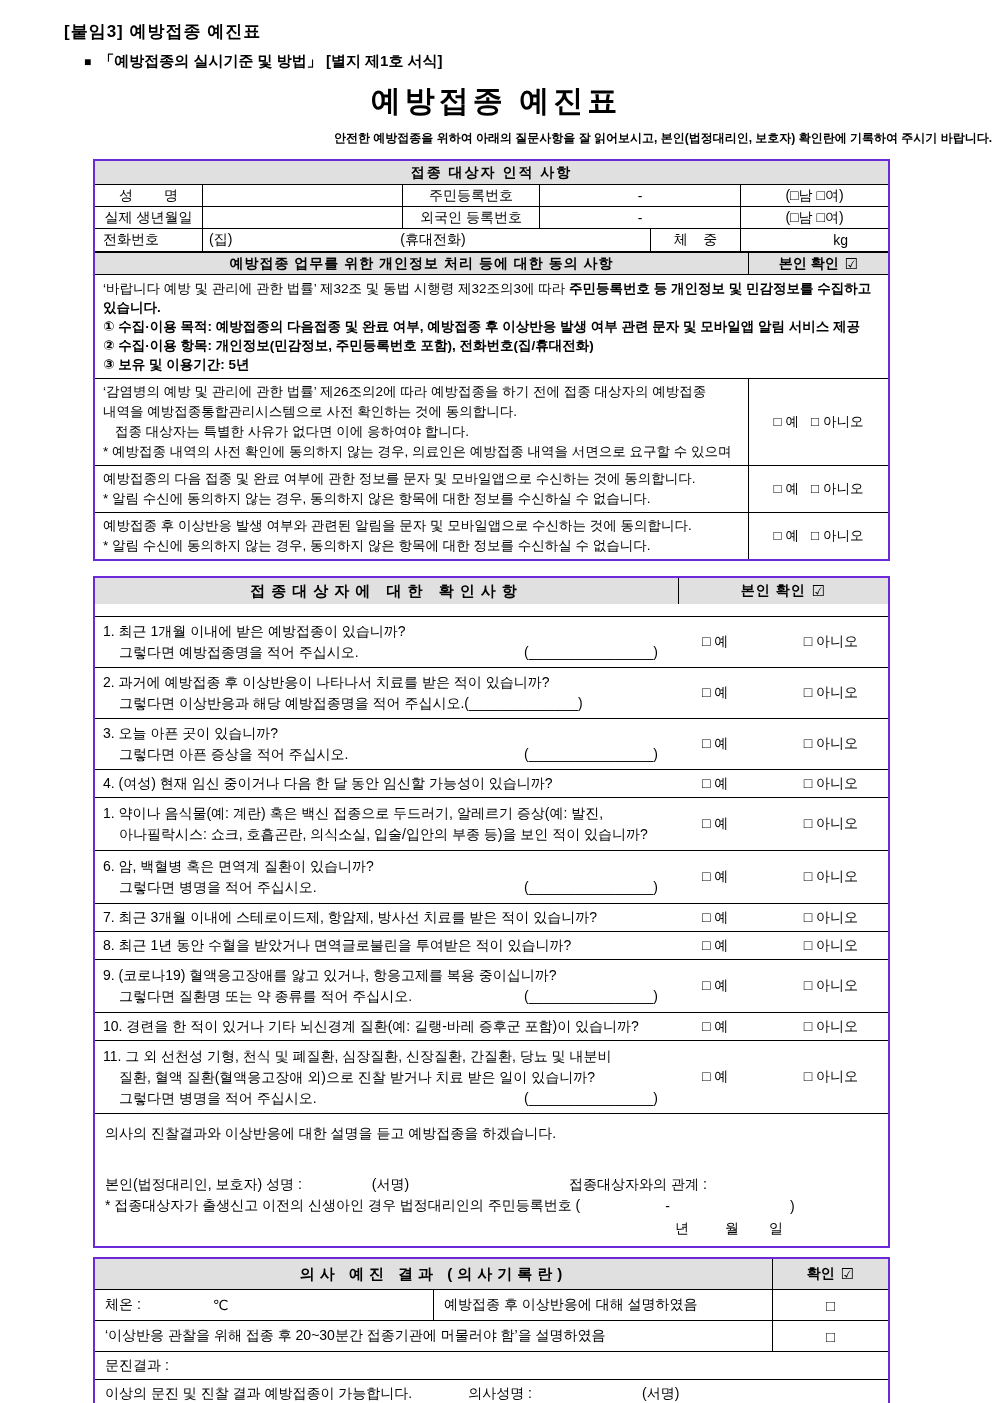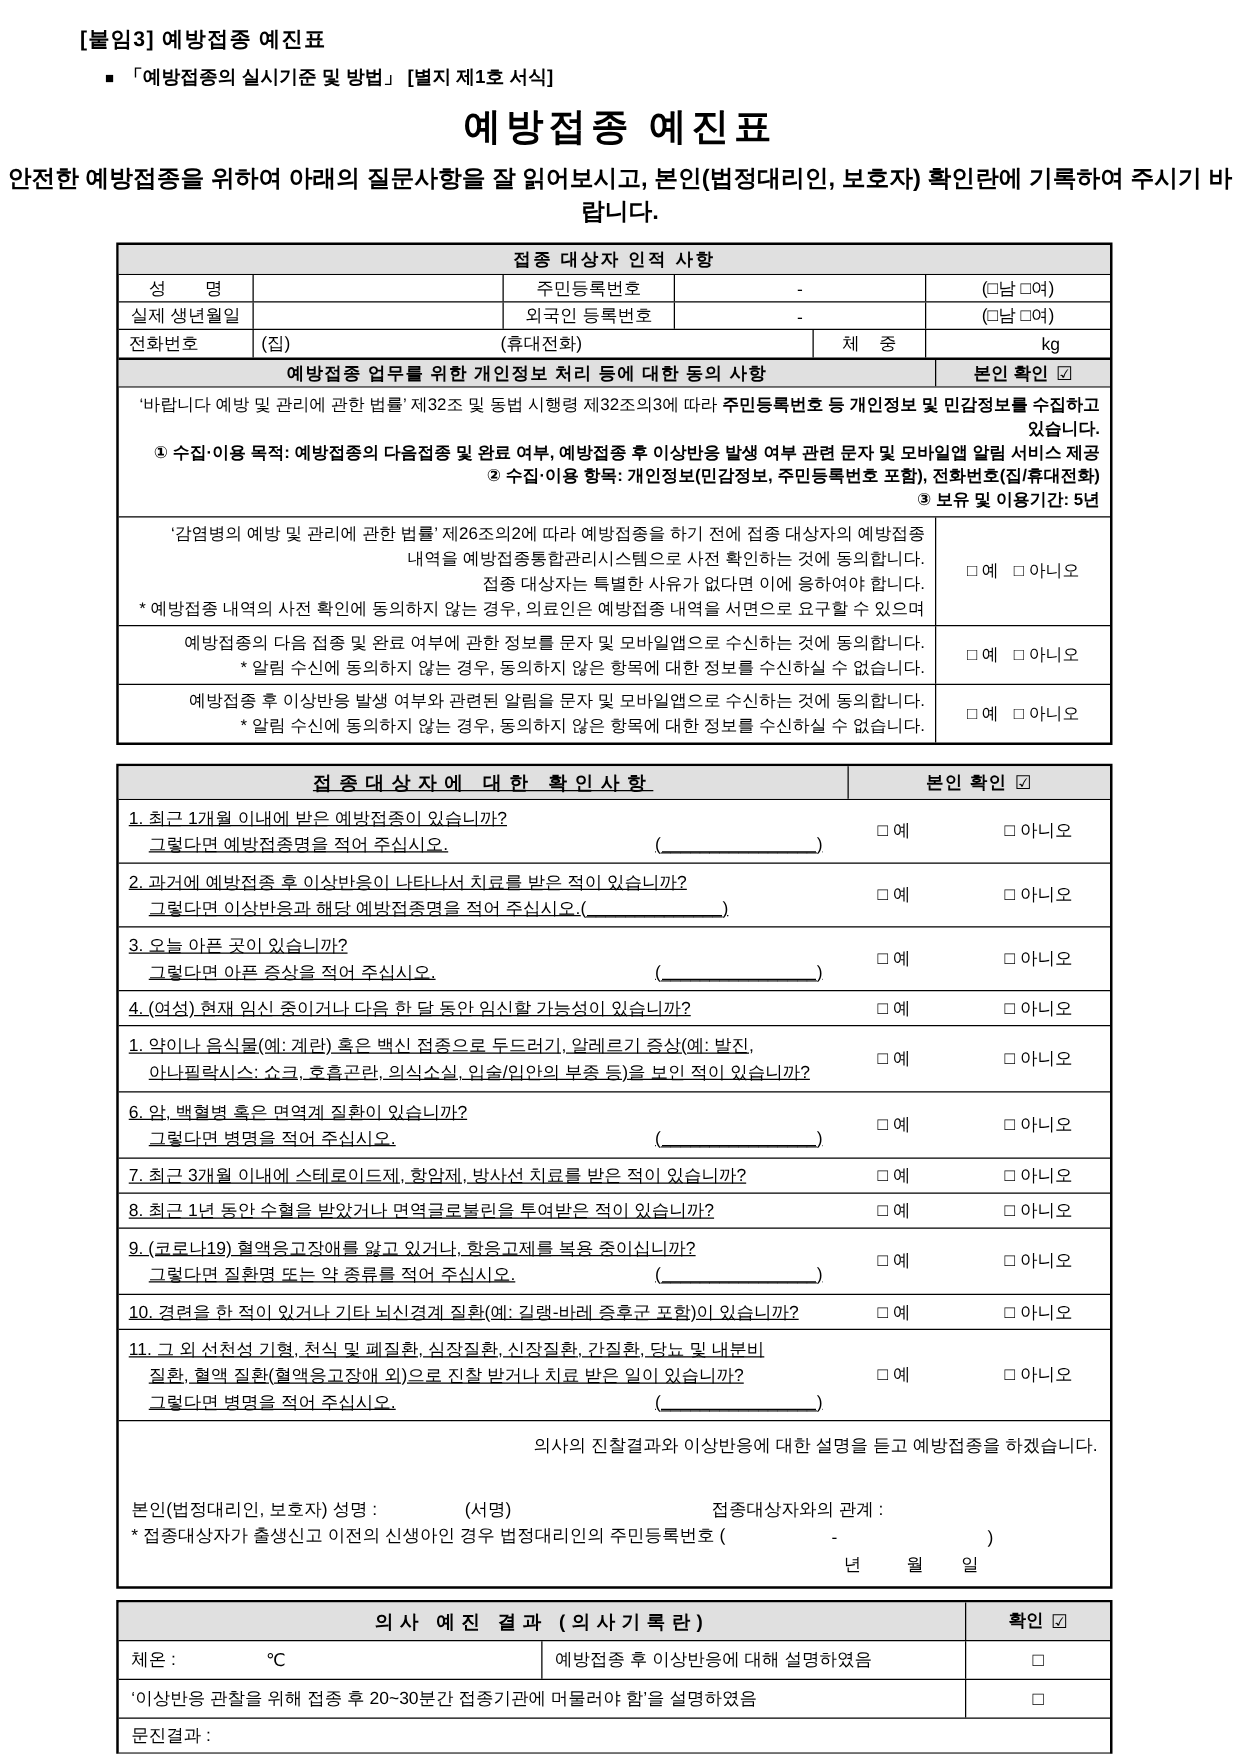--- a/index.html
+++ b/index.html
@@ -6,23 +6,23 @@
   html,body { background:#fff; }
   body {
     width:992px; height:1403px;
     font-family:"Liberation Sans","DejaVu Sans",sans-serif;
     color:#000; font-size:14px; position:relative; overflow:hidden;
   }
   .attach { margin:20px 0 0 64px; font-size:17px; font-weight:600; letter-spacing:1px; }
   .ref { margin:9px 0 0 84px; font-size:15px; font-weight:600; }
   .ref .sq { font-size:12px; margin-right:8px; }
   .title { text-align:center; margin-top:10px; font-size:30px; font-weight:bold; letter-spacing:4px; }
-  .subtitle { text-align:center; margin-top:8px; font-size:19px; font-weight:bold; }
-
-  .box { width:797px; margin-left:93px; border:2px solid #000000;text-align:right; }
+  .subtitle { text-align:right; margin-top:8px; font-size:12px; font-weight:bold; }
+
+  .box { width:797px; margin-left:93px; border:2px solid #6d28d9; }
   .row { display:flex; border-top:1px solid #000; align-items:stretch; }
   .row:first-child { border-top:none; }
   .cell { border-left:1px solid #000; display:flex; align-items:center; padding:0 6px; }
   .cell:first-child { border-left:none; }
   .hdr { background:#e0e0e0; font-weight:bold; justify-content:center; }
   .pre { white-space:pre; }
   .ctr { justify-content:center; }
   .grow { flex:1 1 auto; }
 
   
@@ -35,21 +35,21 @@
   .consent-info { flex-direction:column; align-items:stretch; justify-content:center; padding:4px 8px; }
   .consent-info .ln { line-height:19px; font-size:13.5px; }
   .consent-info .b { font-weight:bold; }
   .ctext { flex-direction:column; align-items:stretch; justify-content:center; padding:3px 8px; }
   .ctext .ln { line-height:20px; font-size:13.5px; }
   .ctext .ln.ind { padding-left:12px; }
   .cyn { flex:1 1 auto; justify-content:center; gap:12px; font-size:13.5px; }
 
   
   .qbox { margin-top:15px; }
-  .w583{flex:0 0 583px;text-decoration:underline;}
+  .w583{flex:0 0 583px;}
   .qhdr-left { letter-spacing:6px; font-size:15px; }
   .qhdr-right { letter-spacing:1px; font-size:14px; }
   .qcell { flex-direction:column; align-items:stretch; justify-content:center; padding:3px 8px; }
   .qline { display:flex; line-height:21px; }
   .qline.ind { padding-left:16px; }
   .qline.spread { justify-content:space-between; padding-right:12px; }
   .yn { flex:1 1 auto; display:flex; align-items:center; justify-content:space-between; padding:0 30px 0 24px; }
   .blank { letter-spacing:0; }
 
   
@@ -195,21 +195,21 @@
   <div class="row" style="min-height:26px;">
     <div class="cell hdr w583 qhdr-left">
         <span>접종대상자에  대한 확인사항</span>
       </div>
     <div class="cell hdr grow qhdr-right" style="gap:6px;">
       <span>본인 확인</span>
       <span class="chk">☑</span>
     </div>
   </div>
 
-  <div class="row" style="min-height:51px;">
+  <div class="row" style="min-height:51px;margin-top:12px;">
     <div class="cell qcell w583">
       <div class="qline">1. 최근 1개월 이내에 받은 예방접종이 있습니까?</div>
       <div class="qline ind spread">
           <span>그렇다면 예방접종명을 적어 주십시오.</span>
           <span class="blank">(________________)</span>
         </div>
     </div>
     <div class="yn">
       <span>□ 예</span>
       <span>□ 아니오</span>

